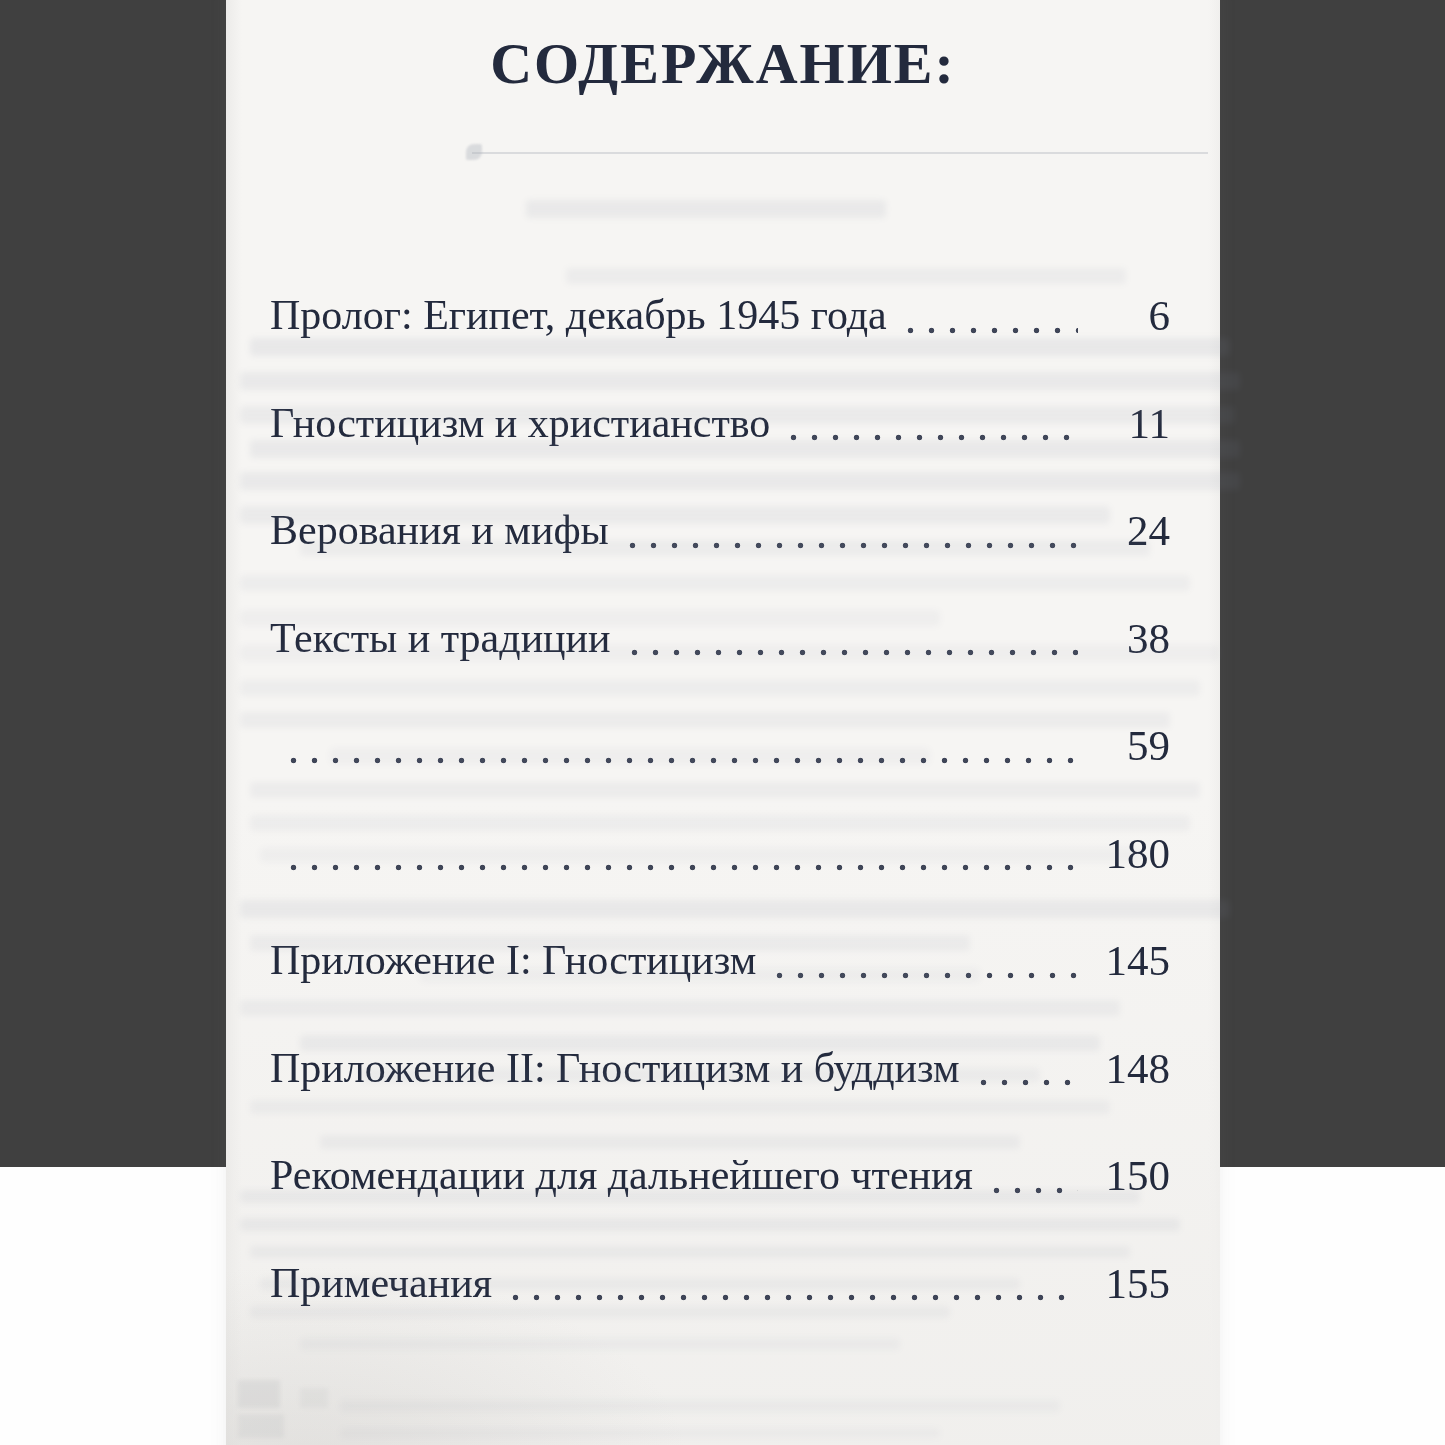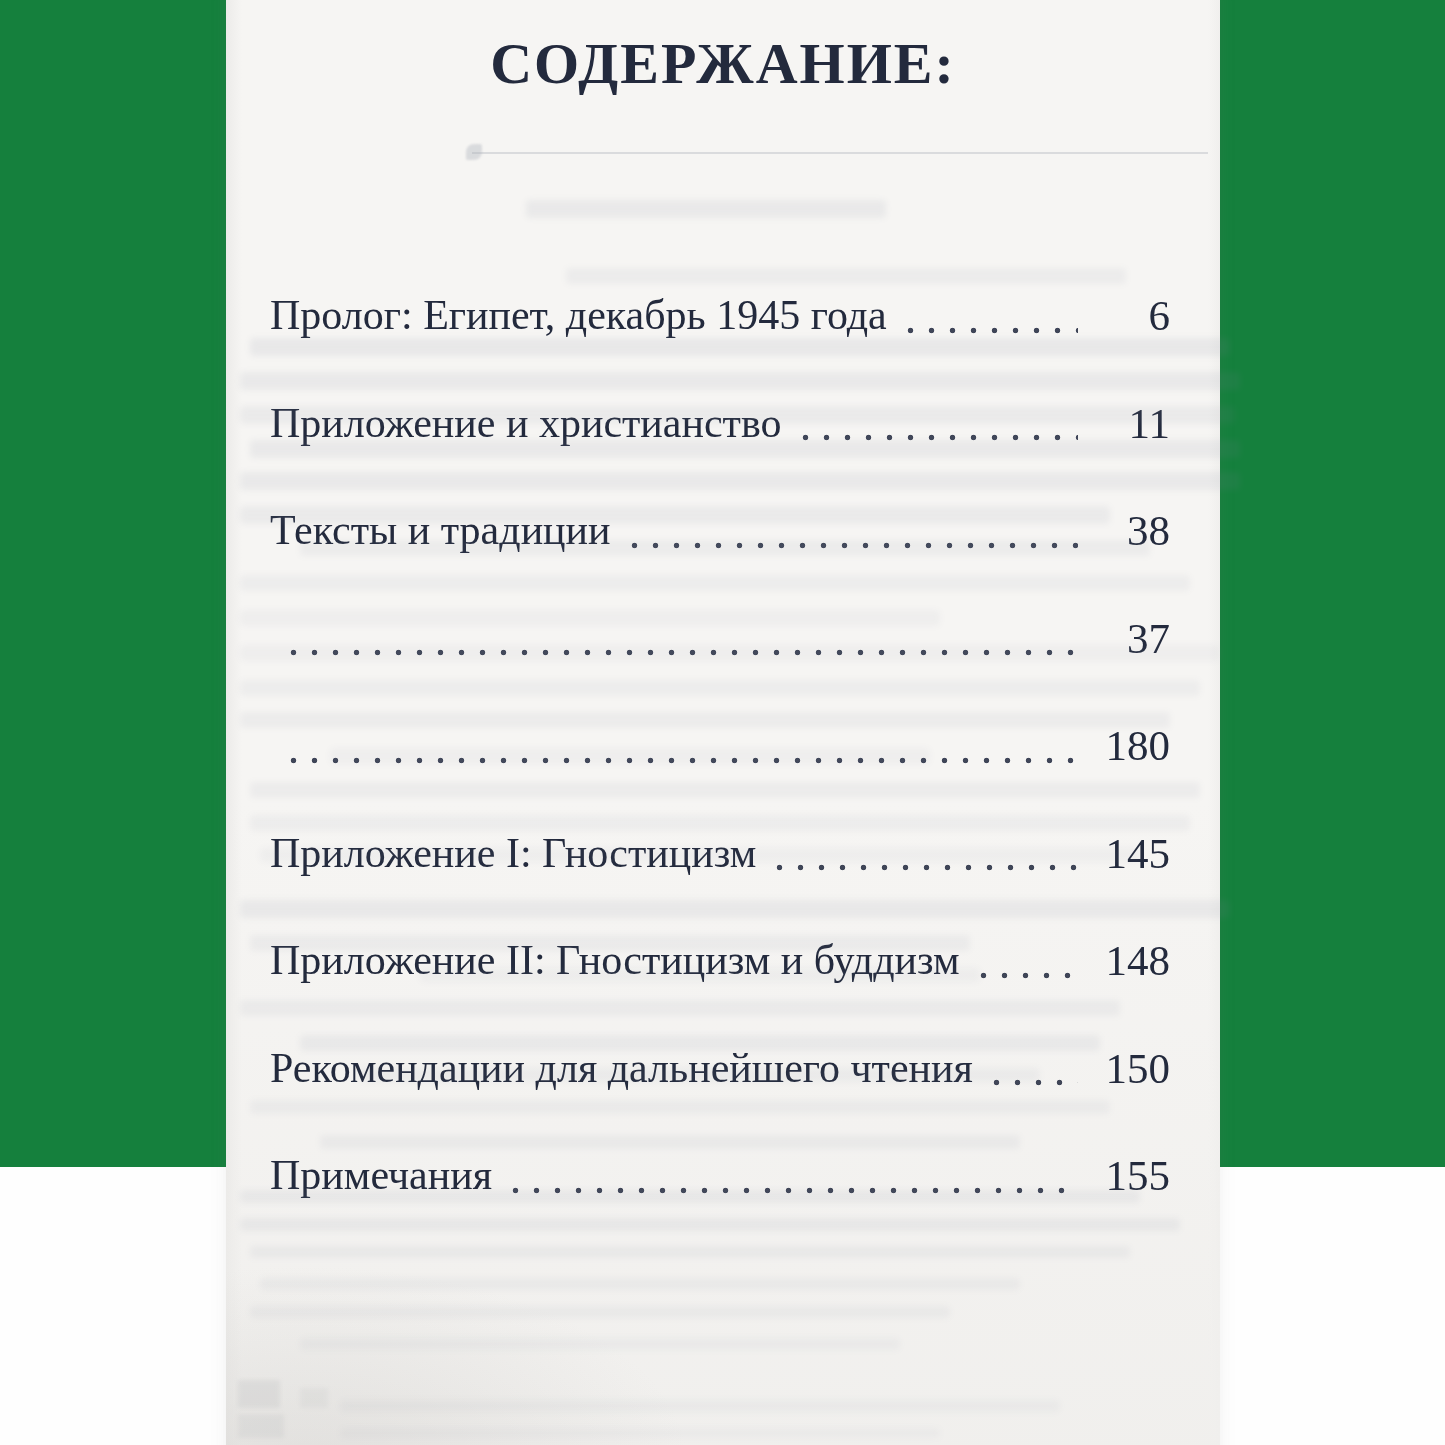--- a/index.html
+++ b/index.html
@@ -8,21 +8,21 @@
     width: 1445px;
     height: 1445px;
     overflow: hidden;
     background: #fefefe;
     font-family: "Liberation Serif", "DejaVu Serif", serif;
   }
   .photo {
     position: relative;
     width: 1445px;
     height: 1167px;
-    background: #15803d;
+    background: #404040;
   }
   
   .page {
     position: absolute;
     left: 226px;
     top: -14px;
     width: 994px;
     height: 1478px;
     background:
       radial-gradient(620px 320px at 8% 100%, rgba(186,184,181,0.28), rgba(186,184,181,0) 62%),
@@ -128,35 +128,40 @@
 
     <div class="toc-list" id="toc-list">
 
         <div class="toc-row">
           <span class="toc-label">Пролог: Египет, декабрь 1945 года</span>
           <span class="toc-leader"></span>
           <span class="toc-page">6</span>
         </div>
 
         <div class="toc-row">
-          <span class="toc-label">Приложение и христианство</span>
+          <span class="toc-label">Гностицизм и христианство</span>
           <span class="toc-leader"></span>
           <span class="toc-page">11</span>
         </div>
 
+        <div class="toc-row">
+          <span class="toc-label">Верования и мифы</span>
+          <span class="toc-leader"></span>
+          <span class="toc-page">24</span>
+        </div>
 
         <div class="toc-row">
           <span class="toc-label">Тексты и традиции</span>
           <span class="toc-leader"></span>
           <span class="toc-page">38</span>
         </div>
 
         <div class="toc-row">
           <span class="toc-leader"></span>
-          <span class="toc-page">37</span>
+          <span class="toc-page">59</span>
         </div>
 
 
         <div class="toc-row">
           <span class="toc-leader"></span>
           <span class="toc-page">180</span>
         </div>
 
         <div class="toc-row">
           <span class="toc-label">Приложение I: Гностицизм</span>

